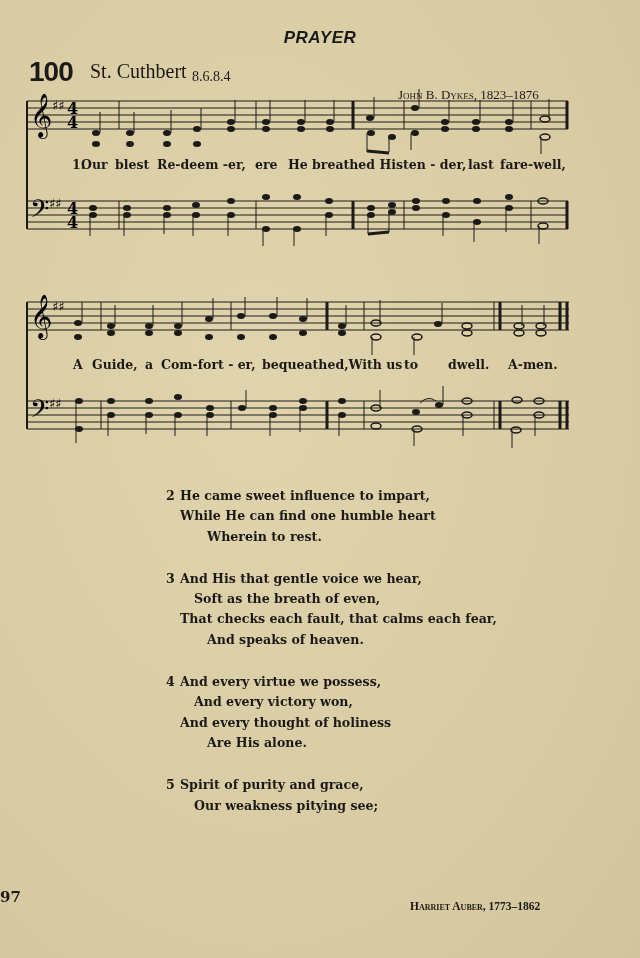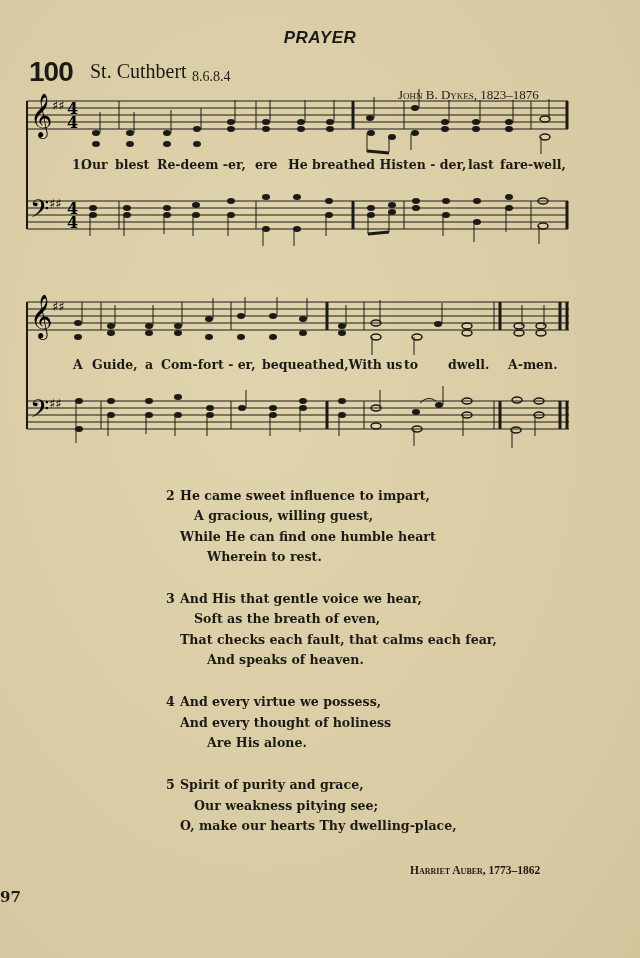--- a/index.html
+++ b/index.html
@@ -14,21 +14,21 @@
   .composer{position:absolute;top:67px;left:398px;font-family:"Liberation Serif",serif;font-size:13px;font-variant:small-caps;margin-top:20px;}
   svg.staff{position:absolute;left:0;}
   .lyrics{position:absolute;font-family:"DejaVu Serif",serif;font-weight:bold;font-size:12.5px;white-space:nowrap;}
   .lyric-syl{position:absolute;top:0;}
   .verses{position:absolute;left:166px;top:486px;font-family:"DejaVu Serif",serif;font-weight:bold;font-size:12.6px;line-height:20.3px;}
   .verse{margin-bottom:22px;}
   .verse-line{white-space:nowrap;}
   .verse-num{display:inline-block;width:14px;}
   .ind1{padding-left:14px;}
   .ind3{padding-left:41px;}
-  .author{position:absolute;top:864px;left:410px;font-family:"Liberation Serif",serif;font-size:11.5px;font-variant:small-caps;font-weight:bold;}
+  .author{position:absolute;top:900px;left:410px;font-family:"Liberation Serif",serif;font-size:11.5px;font-variant:small-caps;font-weight:bold;}
   .page-number{position:absolute;top:888px;left:0;width:590px;text-align:left;font-family:"DejaVu Serif",serif;font-weight:bold;font-size:15px;}
 </style>
 </head>
 <body>
 
 <div class="page">
 
   <div class="section-title">PRAYER</div>
   <div class="hymn-number">100</div>
   <div class="tune-name">St. Cuthbert</div>
@@ -348,37 +348,36 @@
     <span class="lyric-syl" style="left:161px">Com-fort - er,</span>
     <span class="lyric-syl" style="left:262px">bequeathed,With us</span>
     <span class="lyric-syl" style="left:404px">to</span>
     <span class="lyric-syl" style="left:448px">dwell.</span>
     <span class="lyric-syl" style="left:508px">A-men.</span>
   </div>
 
   <div class="verses">
     <div class="verse">
       <div class="verse-line"><span class="verse-num">2</span><span>He came sweet influence to impart,</span></div>
-      <div class="verse-line ind1"><span class="ind1">A gracious, willing guest,</span></div>
       <div class="verse-line ind1">While He can find one humble heart</div>
       <div class="verse-line ind3">Wherein to rest.</div>
     </div>
     <div class="verse">
       <div class="verse-line"><span class="verse-num">3</span><span>And His that gentle voice we hear,</span></div>
       <div class="verse-line ind1"><span class="ind1">Soft as the breath of even,</span></div>
       <div class="verse-line ind1">That checks each fault, that calms each fear,</div>
       <div class="verse-line ind3">And speaks of heaven.</div>
     </div>
     <div class="verse">
       <div class="verse-line"><span class="verse-num">4</span><span>And every virtue we possess,</span></div>
+      <div class="verse-line ind1"><span class="ind1">And every victory won,</span></div>
       <div class="verse-line ind1">And every thought of holiness</div>
       <div class="verse-line ind3">Are His alone.</div>
     </div>
     <div class="verse">
       <div class="verse-line"><span class="verse-num">5</span><span>Spirit of purity and grace,</span></div>
       <div class="verse-line ind1"><span class="ind1">Our weakness pitying see;</span></div>
-      <div class="verse-line ind1">O, make our hearts Thy dwelling-place,</div>
     </div>
   </div>
 
   <div class="author">Harriet Auber, 1773–1862</div>
   <div class="page-number">97</div>
 </div>
 
 </body></html>

